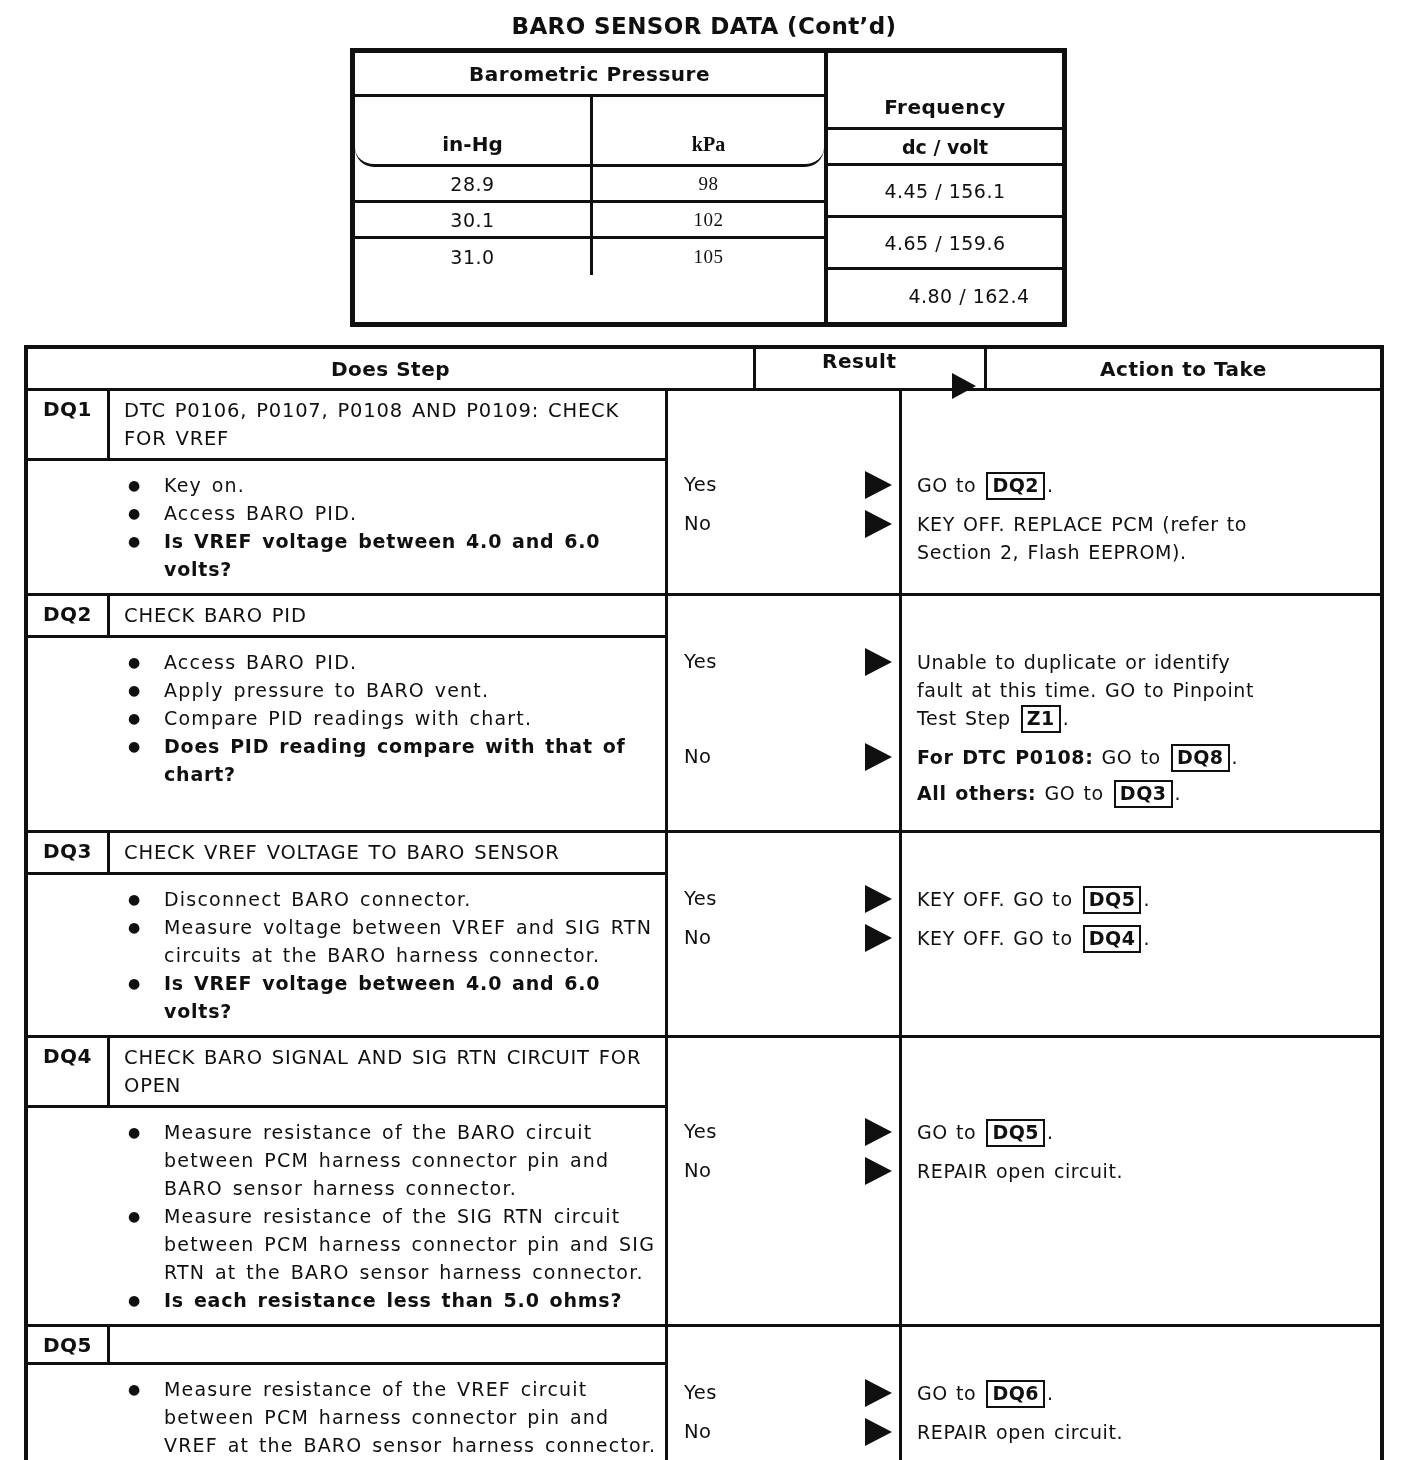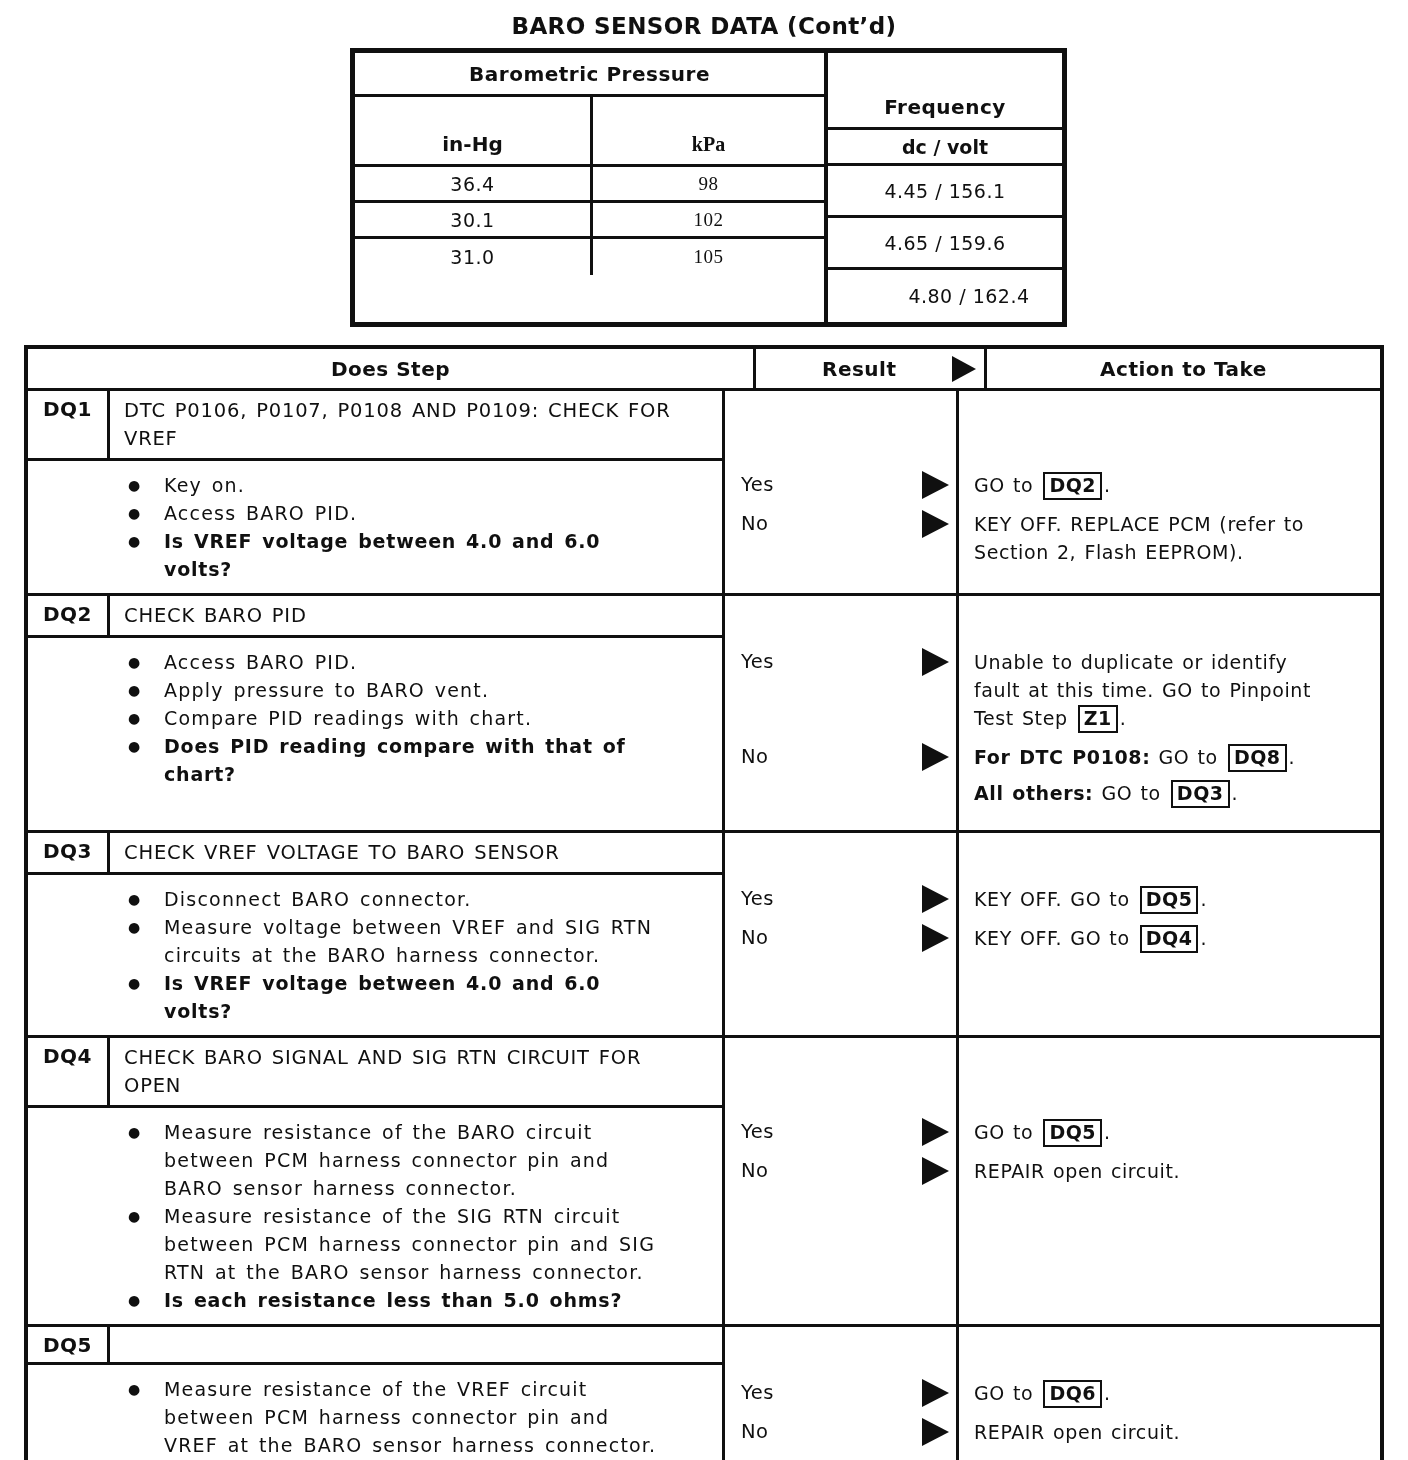--- a/index.html
+++ b/index.html
@@ -18,21 +18,21 @@
   .baro-table{
     display:flex; width:max-content; margin:9px 0 0 350px;
     border:5px solid var(--ink);
   }
   .baro-left{ width:473px; border-right:4px solid var(--ink); }
   .bl-group{
     height:44px; border-bottom:3px solid var(--ink);
     display:flex; align-items:center; justify-content:center;
     font-weight:bold; font-size:20px; letter-spacing:.5px;
   }
-  .bl-sub{ display:flex; height:70px; border-bottom:3px solid var(--ink); }
+  .bl-sub{ display:flex; height:70px; border-bottom:3px solid var(--ink);border-radius:19px; }
   .bl-sub .cell{ display:flex; align-items:flex-end; justify-content:center; padding-bottom:8px; font-weight:bold; font-size:20px; }
   .c1{ width:238px; border-right:3px solid var(--ink); }
   .c2{ flex:1;font-family:Liberation Serif, serif; }
   .bl-row{ display:flex; height:36px; border-bottom:3px solid var(--ink); }
   .bl-row:last-child{ border-bottom:none; }
   .bl-row .cell{ display:flex; align-items:center; justify-content:center; font-size:19px; letter-spacing:.5px; }
   .baro-right{ width:234px; }
   .br-freq{
     height:77px; border-bottom:3px solid var(--ink);
     display:flex; align-items:flex-end; justify-content:center; padding-bottom:8px;
@@ -50,35 +50,35 @@
   
   .test-table{ width:1360px; margin:18px 0 0 24px; border:4px solid var(--ink); }
   .tt-header{ display:flex; height:42px; border-bottom:3px solid var(--ink); }
   .h-test{
     width:728px; border-right:3px solid var(--ink);
     display:flex; align-items:center; justify-content:center;
     font-weight:bold; font-size:20px; letter-spacing:.5px;
   }
   .h-result{
     width:231px; border-right:3px solid var(--ink);
-    display:flex; align-items:center; padding:0 8px 0 66px;
-    font-weight:bold; font-size:20px; letter-spacing:.5px;
+    display:flex; align-items:flex-start; padding:0 8px 0 66px;
+    font-weight:bold; font-size:20px; letter-spacing:.5px;flex-direction:column;
   }
   .h-arrow{
     margin-left:auto; width:0; height:0;
     border-top:13px solid transparent; border-bottom:13px solid transparent;
     border-left:24px solid var(--ink);
   }
   .h-action{
     flex:1; display:flex; align-items:center; justify-content:center;
     font-weight:bold; font-size:20px; letter-spacing:.5px;
   }
   .step{ display:flex; }
   .step + .step{ border-top:3px solid var(--ink); }
-  .col-test{ width:697px; flex:none; border-right:3px solid var(--ink); }
+  .col-test{ width:640px; flex:none; border-right:3px solid var(--ink); }
   .step-header{ display:flex; border-bottom:3px solid var(--ink); }
   .step-id{
     width:82px; flex:none; border-right:3px solid var(--ink);
     font-weight:bold; font-size:20px; text-align:center; padding:6px 0 5px; letter-spacing:.5px;
   }
   .step-title{
     padding:6px 14px 5px; font-size:19.5px; line-height:28px;
     max-width:585px; letter-spacing:.8px; word-spacing:2px;
   }
   .bullets{ padding:10px 8px 10px 100px; }
@@ -120,21 +120,21 @@
 
   <div class="baro-table">
     <div class="baro-left">
       <div class="bl-group">Barometric Pressure</div>
       <div class="bl-sub">
         <div class="cell c1">in-Hg</div>
         <div class="cell c2">kPa</div>
       </div>
       <div>
           <div class="bl-row">
-            <div class="cell c1">36.4</div>
+            <div class="cell c1">28.9</div>
             <div class="cell c2">98</div>
           </div>
           <div class="bl-row">
             <div class="cell c1">30.1</div>
             <div class="cell c2">102</div>
           </div>
           <div class="bl-row">
             <div class="cell c1">31.0</div>
             <div class="cell c2">105</div>
           </div>

